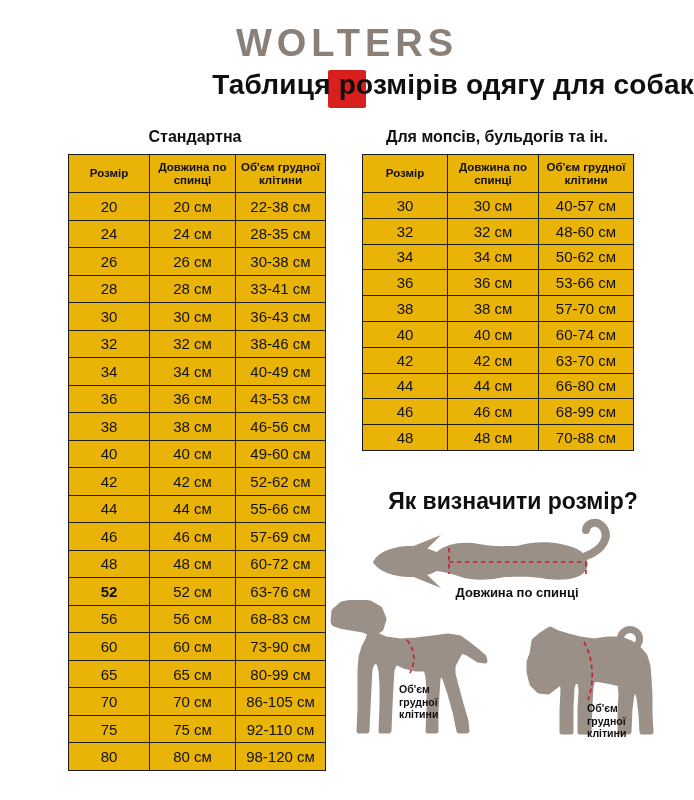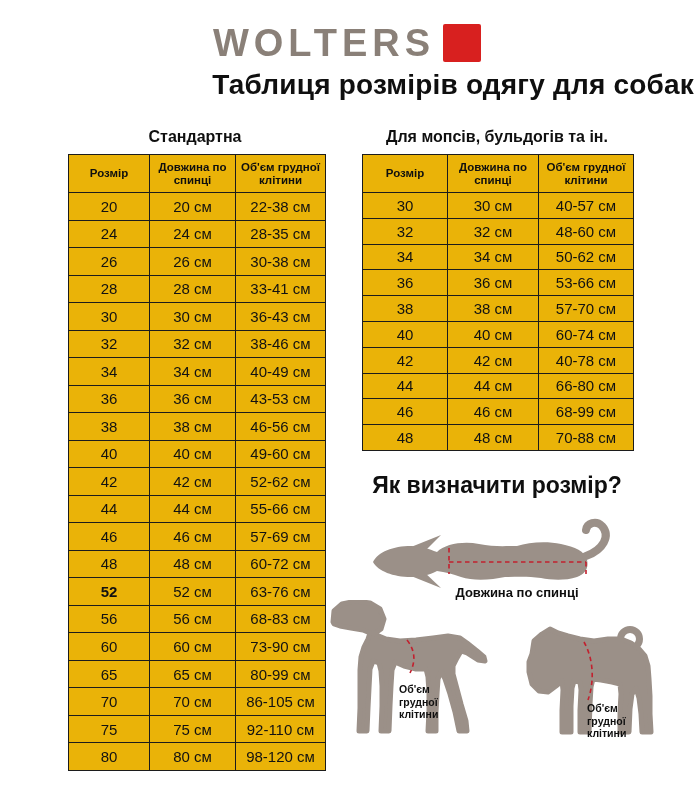--- a/index.html
+++ b/index.html
@@ -1,21 +1,21 @@
 <!DOCTYPE html>
 <html><head>
 <meta charset="utf-8">
 <style>
   html,body { margin:0; padding:0; background:#ffffff; }
   .page {
     position:relative; width:694px; height:800px; background:#ffffff;
     font-family:"Liberation Sans", sans-serif; color:#111; overflow:hidden;
   }
   
-  .logo { position:absolute; top:24px; left:0; width:694px; display:flex; justify-content:center; align-items:center; gap:8px; }
+  .logo { position:absolute; top:24px; left:0; width:694px; display:flex; justify-content:center; align-items:center; gap:8px;flex-direction:column; }
   .logo-text { font-size:38px; font-weight:700; letter-spacing:5px; color:#8a8078; line-height:38px; }
   .logo-square { width:38px; height:38px; background:#d8201f; border-radius:2px; }
   
   .title { position:absolute; top:68px; left:0; width:694px; margin:0; text-align:right;
            font-size:28px; line-height:34px; font-weight:700; color:#0f0f0f; letter-spacing:0.2px; }
   
   .caption { position:absolute; top:128px; font-size:16px; font-weight:700; text-align:center; color:#0f0f0f; }
   .caption-standard { left:68px; width:254px; }
   .caption-pugs { left:354px; width:286px; }
   
@@ -23,21 +23,21 @@
   #table-standard { left:68px; top:154px; width:254px; height:617px; }
   #table-pugs     { left:362px; top:154px; width:268px; height:297px; }
   .size-table th, .size-table td { border:1.5px solid #1c1c1c; text-align:center; vertical-align:middle; padding:0; }
   .size-table thead tr { height:38px; }
   .size-table th { font-size:11.5px; line-height:13px; font-weight:700; color:#0f0f0f; }
   .size-table td { font-size:15px; color:#121212; font-weight:400; }
   .size-table td.bold { font-weight:700; }
   #table-standard th:nth-child(1){width:80px;} #table-standard th:nth-child(2){width:85px;} #table-standard th:nth-child(3){width:89px;}
   #table-pugs th:nth-child(1){width:84px;} #table-pugs th:nth-child(2){width:90px;} #table-pugs th:nth-child(3){width:94px;}
   
-  .guide-heading { position:absolute; top:472px; left:354px; width:286px; margin:0; text-align:center;
+  .guide-heading { position:absolute; top:472px; left:354px; width:286px; margin:16px; text-align:center;
                    font-size:23px; font-weight:700; color:#0f0f0f; }
   .svg-abs { position:absolute; }
   #svg-topview  { left:365px; top:516px; }
   #svg-standing { left:330px; top:600px; }
   #svg-bulldog  { left:518px; top:624px; }
   .measure-label { position:absolute; left:407px; top:585px; width:220px; text-align:center;
                    font-size:13px; font-weight:700; color:#0f0f0f; }
   .chest-label { position:absolute; font-size:10.5px; line-height:12.5px; font-weight:700; color:#0f0f0f; }
   .chest-label span { display:block; }
   #chest-label-1 { left:399px; top:683px; }
@@ -209,21 +209,21 @@
           <td>57-70 см</td>
         </tr>
         <tr>
           <td>40</td>
           <td>40 см</td>
           <td>60-74 см</td>
         </tr>
         <tr>
           <td>42</td>
           <td>42 см</td>
-          <td>40-78 см</td>
+          <td>63-70 см</td>
         </tr>
         <tr>
           <td>44</td>
           <td>44 см</td>
           <td>66-80 см</td>
         </tr>
         <tr>
           <td>46</td>
           <td>46 см</td>
           <td>68-99 см</td>

